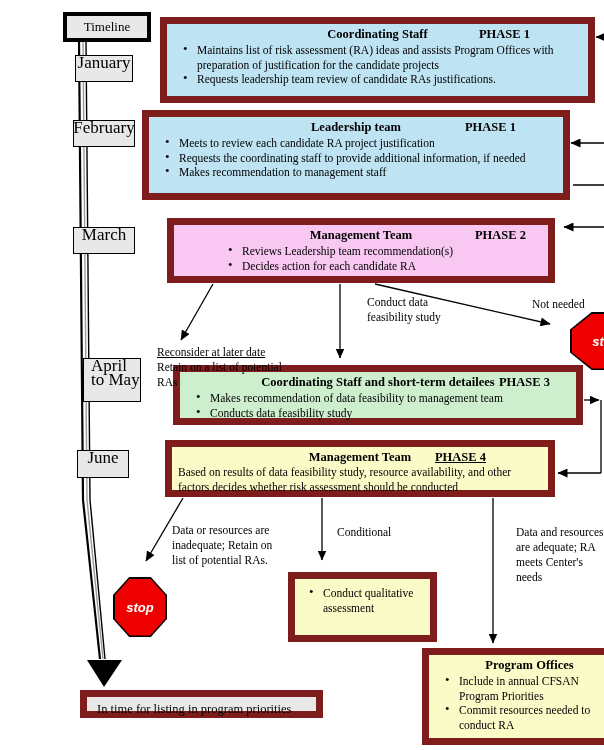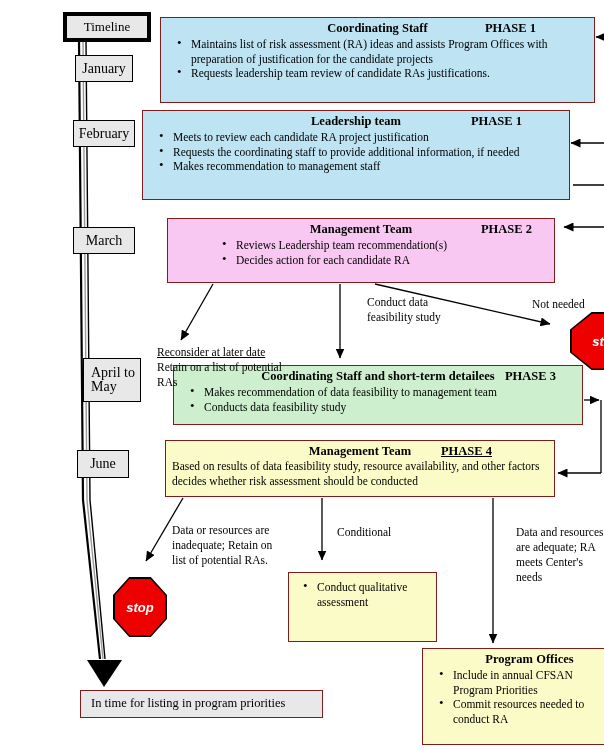--- a/index.html
+++ b/index.html
@@ -4,37 +4,37 @@
 <style>
   html,body{margin:0;padding:0;background:#fff;}
   .canvas{
     position:relative;width:604px;height:750px;background:#fff;overflow:hidden;
     font-family:"Liberation Serif","DejaVu Serif",serif;color:#000;margin-left:45px;
   }
   .layer{position:absolute;left:0;top:0;width:604px;height:750px;pointer-events:none;}
   .z0{z-index:0}.z1{z-index:1}.z3{z-index:3}
 
   
-  .pbox{position:absolute;border:1px solid #7f1d1d;box-sizing:border-box;font-size:11.5px;line-height:14.5px;}
+  .pbox{position:absolute;border:7px solid #7f1d1d;box-sizing:border-box;font-size:11.5px;line-height:14.5px;}
   .blue{background:#bee3f3;}
   .pink{background:#f8c8f2;}
   .green{background:#cdefcd;}
   .yellow{background:#fbfbc8;}
   .graybox{background:#e8e8e8;}
 
   .hdr{position:relative;text-align:center;font-weight:bold;font-size:12.5px;line-height:16px;padding-top:2px;}
   .phase{position:absolute;top:2px;font-weight:bold;}
   .bullets{margin:1px 0 0 0;padding:0 24px 0 14px;list-style:none;}
   .bullets li{position:relative;padding-left:16px;margin:0;}
   .bullets li::before{content:"\2022";position:absolute;left:2px;top:-1px;font-size:13px;}
   .body-text{padding:0 8px 0 6px;}
 
   
   .mbox{position:absolute;border:1px solid #000;background:#e8e8e8;box-sizing:border-box;
-        font-size:14px;display:flex;align-items:center;justify-content:center;text-align:center;line-height:14px;}
+        font-size:17px;display:flex;align-items:flex-start;justify-content:center;text-align:center;line-height:14px;}
   .tl-box{position:absolute;left:18px;top:12px;width:88px;height:30px;border:4px solid #000;background:#e8e8e8;
         box-sizing:border-box;font-size:13px;display:flex;align-items:center;justify-content:center;}
 
   
   .lbl{position:absolute;font-size:11.5px;line-height:15px;}
   .underline{text-decoration:underline;}
 
   
   .stop{position:absolute;clip-path:polygon(30% 0,70% 0,100% 30%,100% 70%,70% 100%,30% 100%,0 70%,0 30%);background:#000;}
   .stop-inner{position:absolute;left:1.5px;top:1.5px;right:1.5px;bottom:1.5px;

